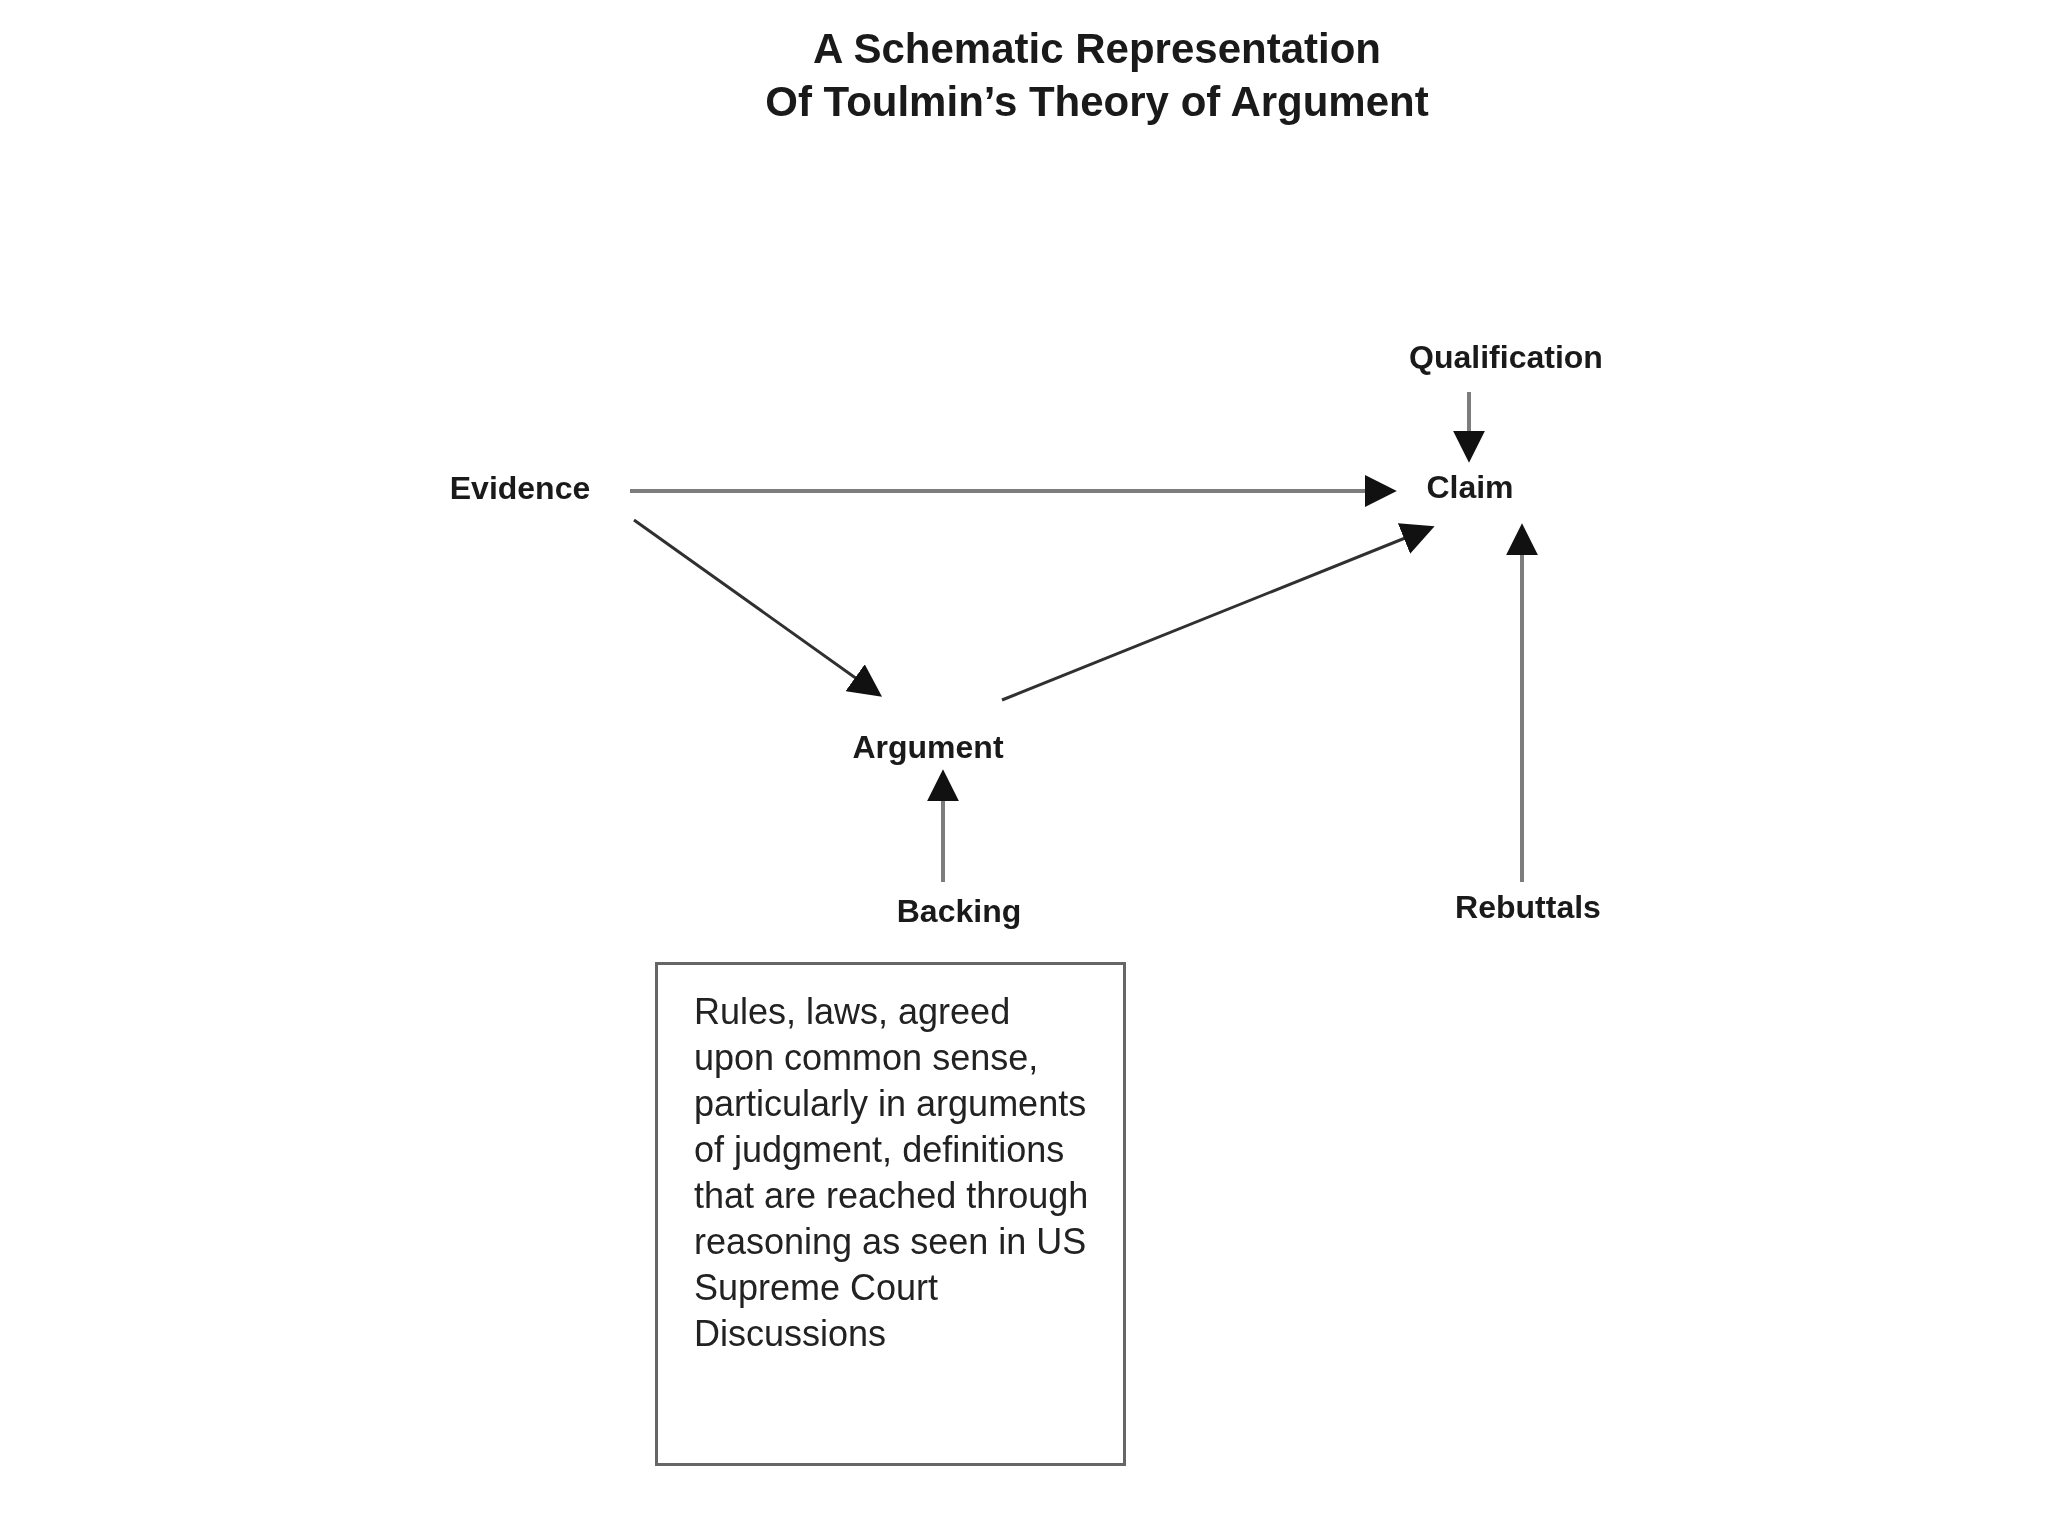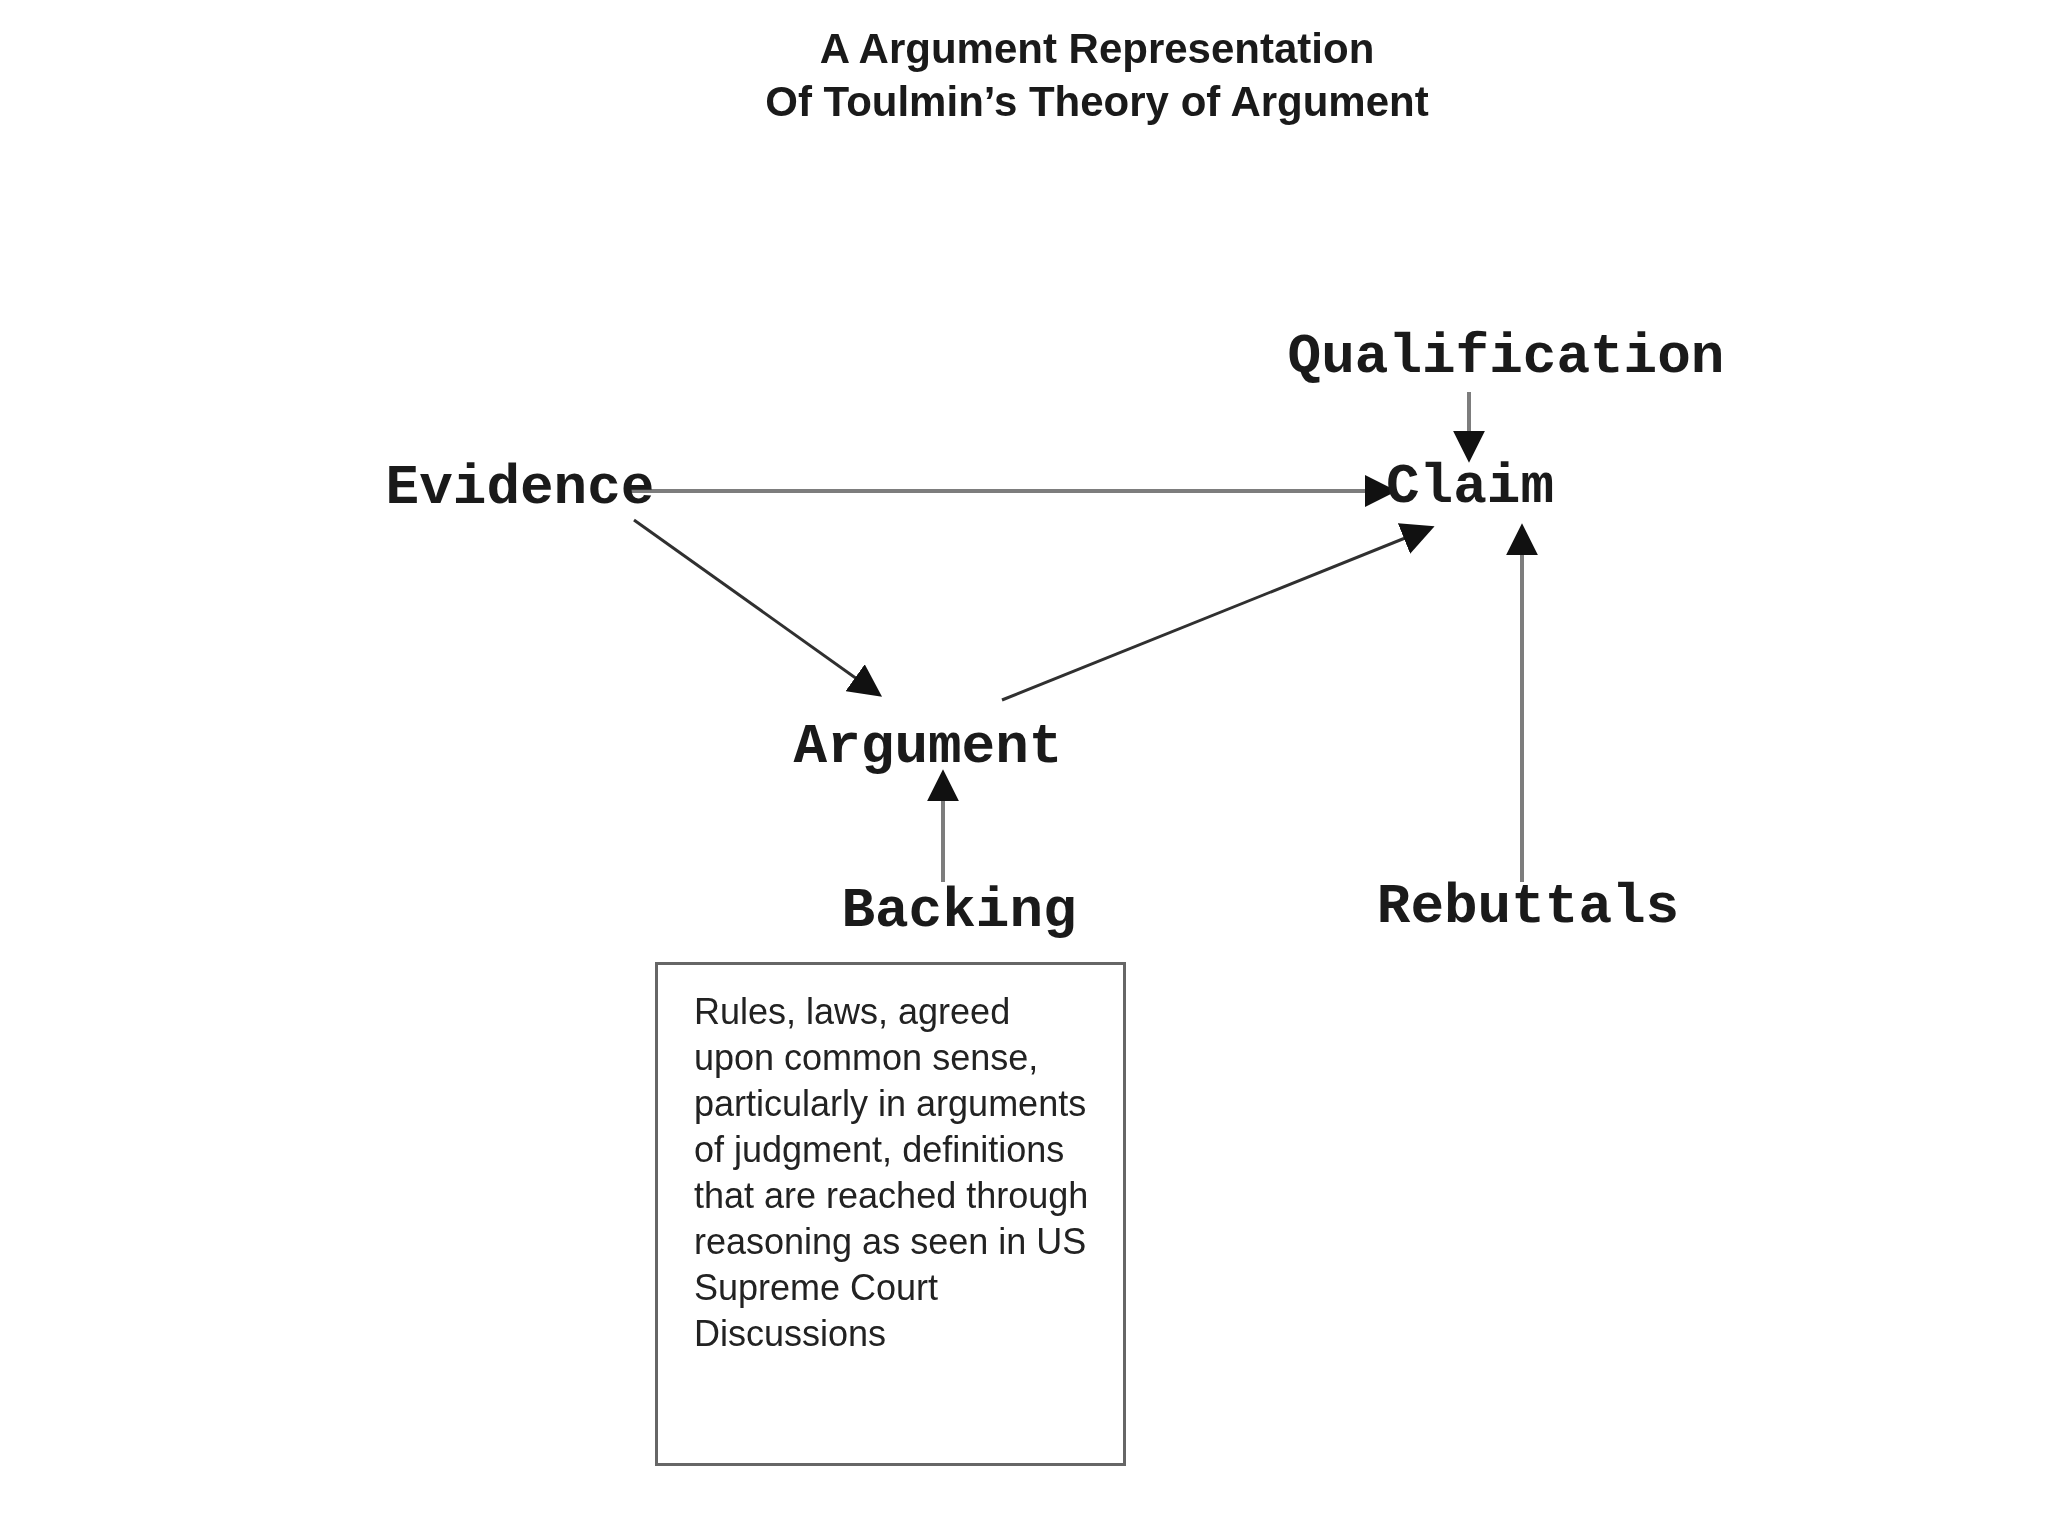--- a/index.html
+++ b/index.html
@@ -30,25 +30,24 @@
     width: 846px;
     text-align: center;
     font-size: 42px;
     font-weight: bold;
     line-height: 53px;
     color: var(--text);
   }
   .node-label {
     position: absolute;
     transform: translate(-50%, -50%);
-    font-size: 56px;
+    font-size: 32px;
     font-weight: bold;
     white-space: nowrap;
     color: var(--text);
-    font-family: Liberation Mono, monospace;
   }
   .node-evidence      { left: 520px;  top: 488px; }
   .node-claim         { left: 1470px; top: 487px; }
   .node-qualification { left: 1506px; top: 357px; }
   .node-warrant       { left: 928px;  top: 747px; }
   .node-backing       { left: 931px;  top: 911px; margin-left: 28px; }
   .node-rebuttals     { left: 1528px; top: 907px; }
   .arrow-layer {
     position: absolute;
     left: 0; top: 0;
@@ -73,21 +72,21 @@
     display: block;
     white-space: nowrap;
   }
 </style>
 </head>
 <body>
 
 <div class="canvas">
 
   <div class="diagram-title">
-    <div>A Argument Representation</div>
+    <div>A Schematic Representation</div>
     <div>Of Toulmin’s Theory of Argument</div>
   </div>
 
   <svg class="arrow-layer" viewBox="0 0 2048 1536" xmlns="http://www.w3.org/2000/svg">
     <defs>
       <marker id="arrow-head" viewBox="0 0 10 10" refX="8.5" refY="5" markerWidth="8" markerHeight="8" orient="auto-start-reverse">
         <path d="M0,0 L10,5 L0,10 z" style="fill: var(--arrowhead)"></path>
       </marker>
       <marker id="arrow-head-big" viewBox="0 0 10 10" refX="8.5" refY="5" markerWidth="11" markerHeight="11" orient="auto-start-reverse">
         <path d="M0,0 L10,5 L0,10 z" style="fill: var(--arrowhead)"></path>

